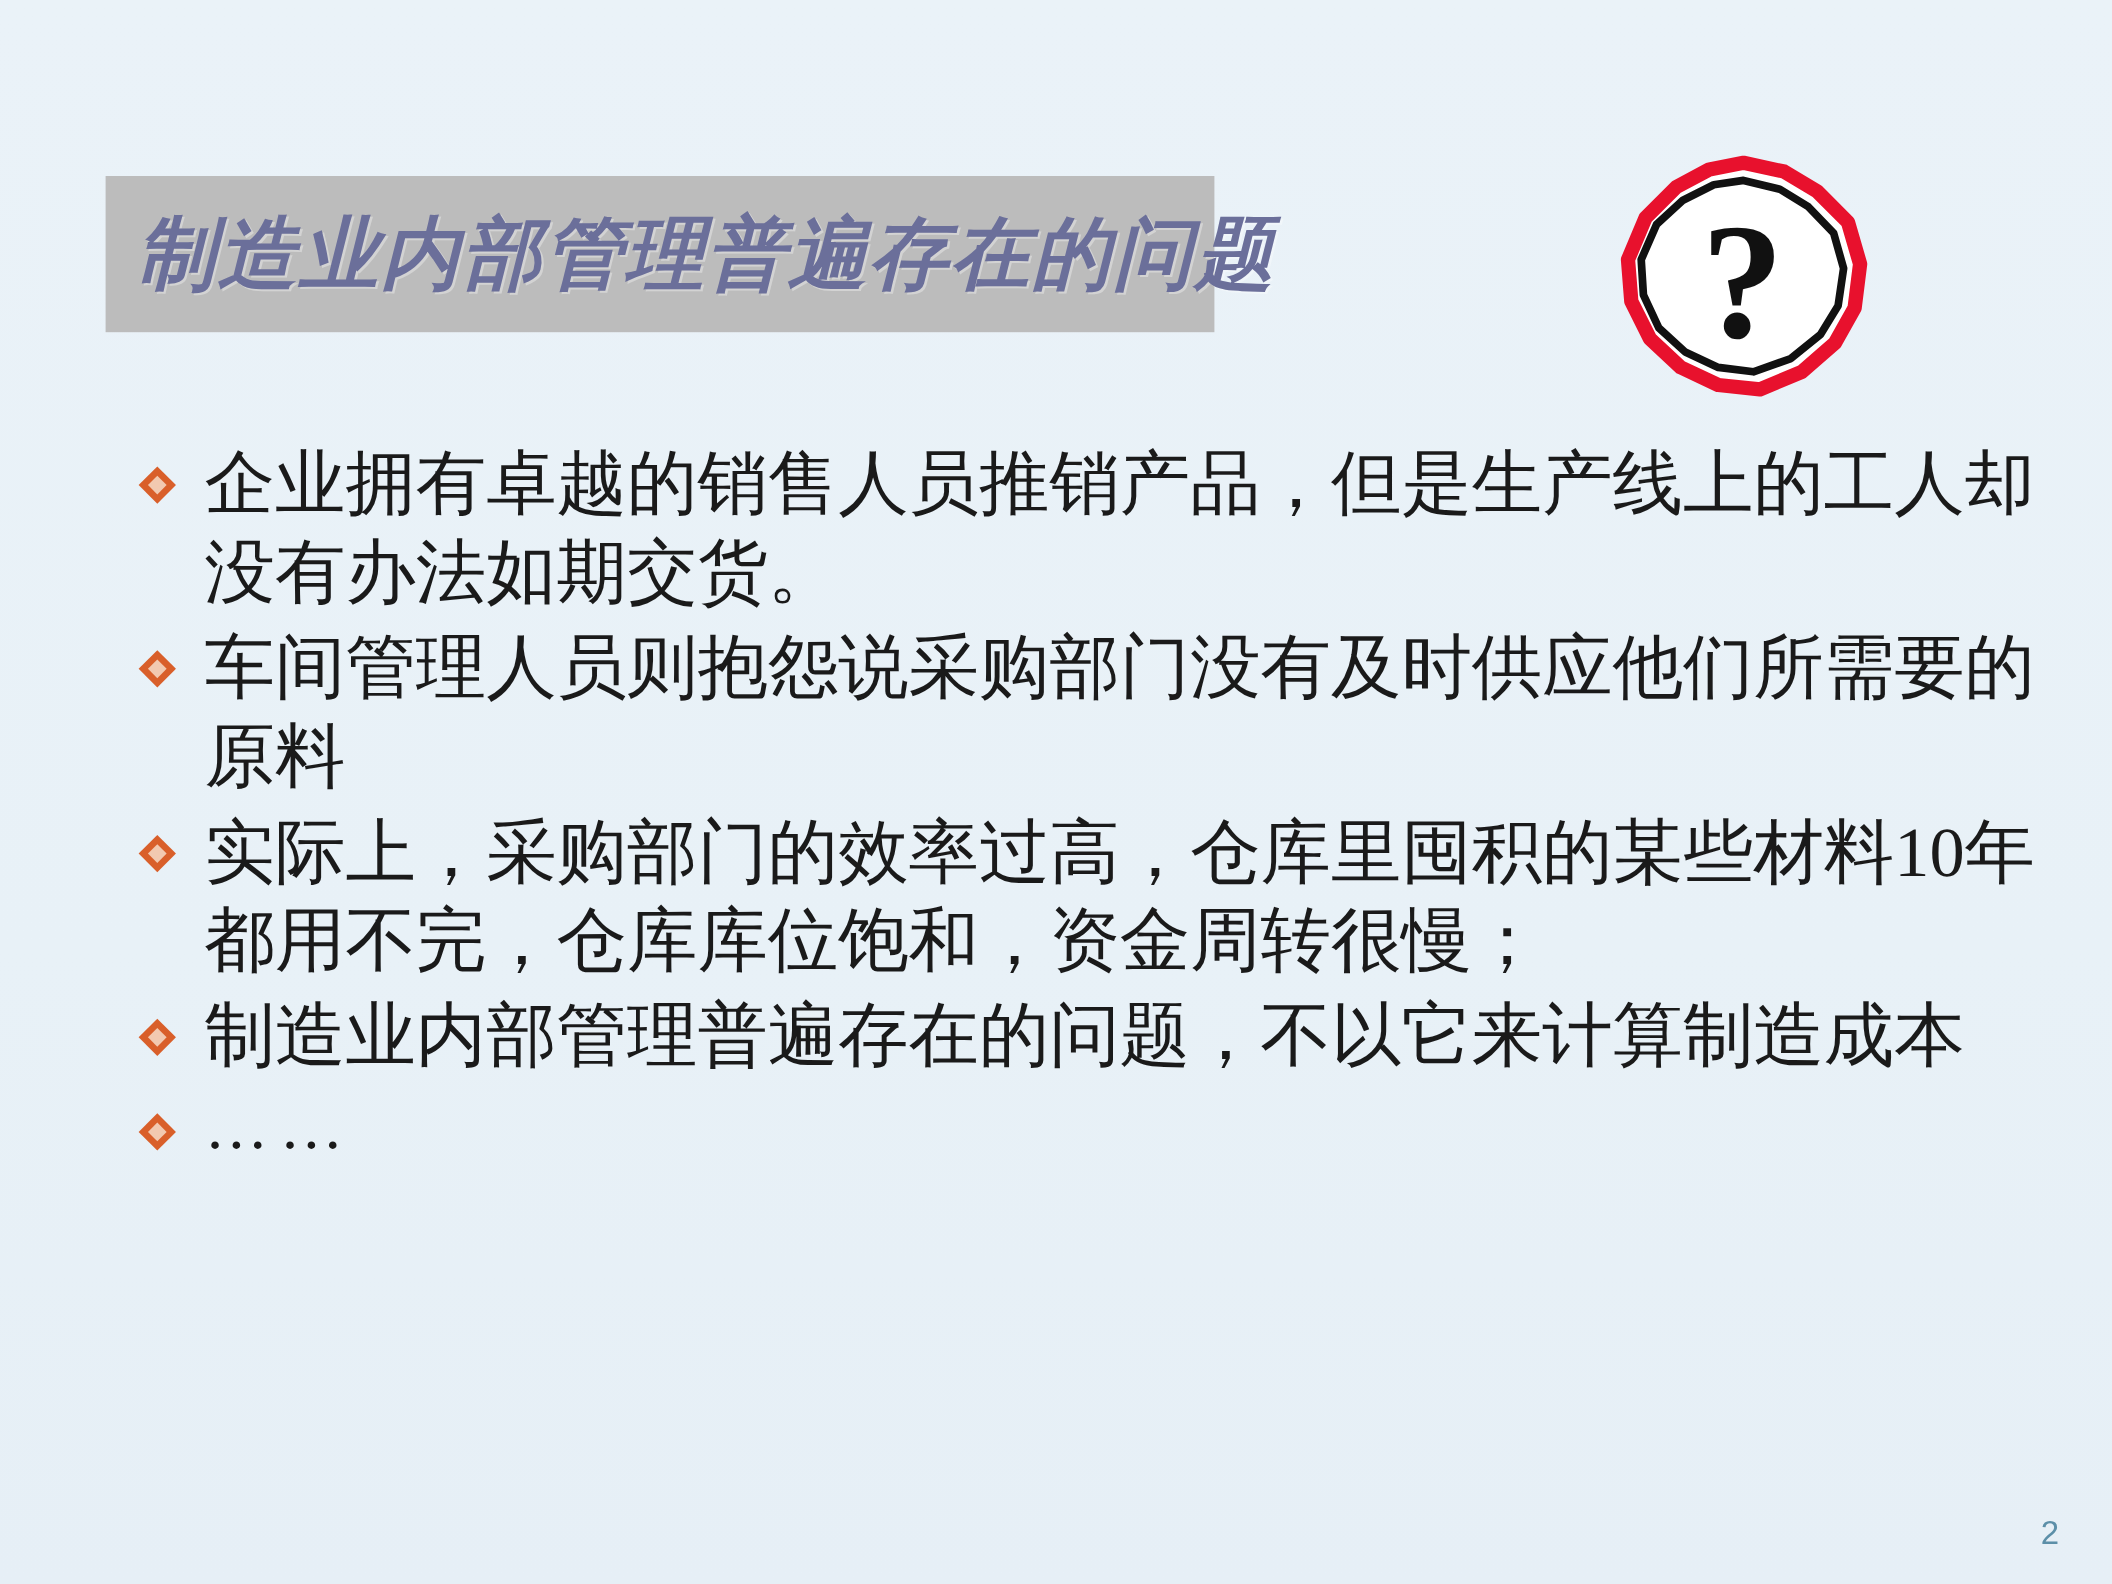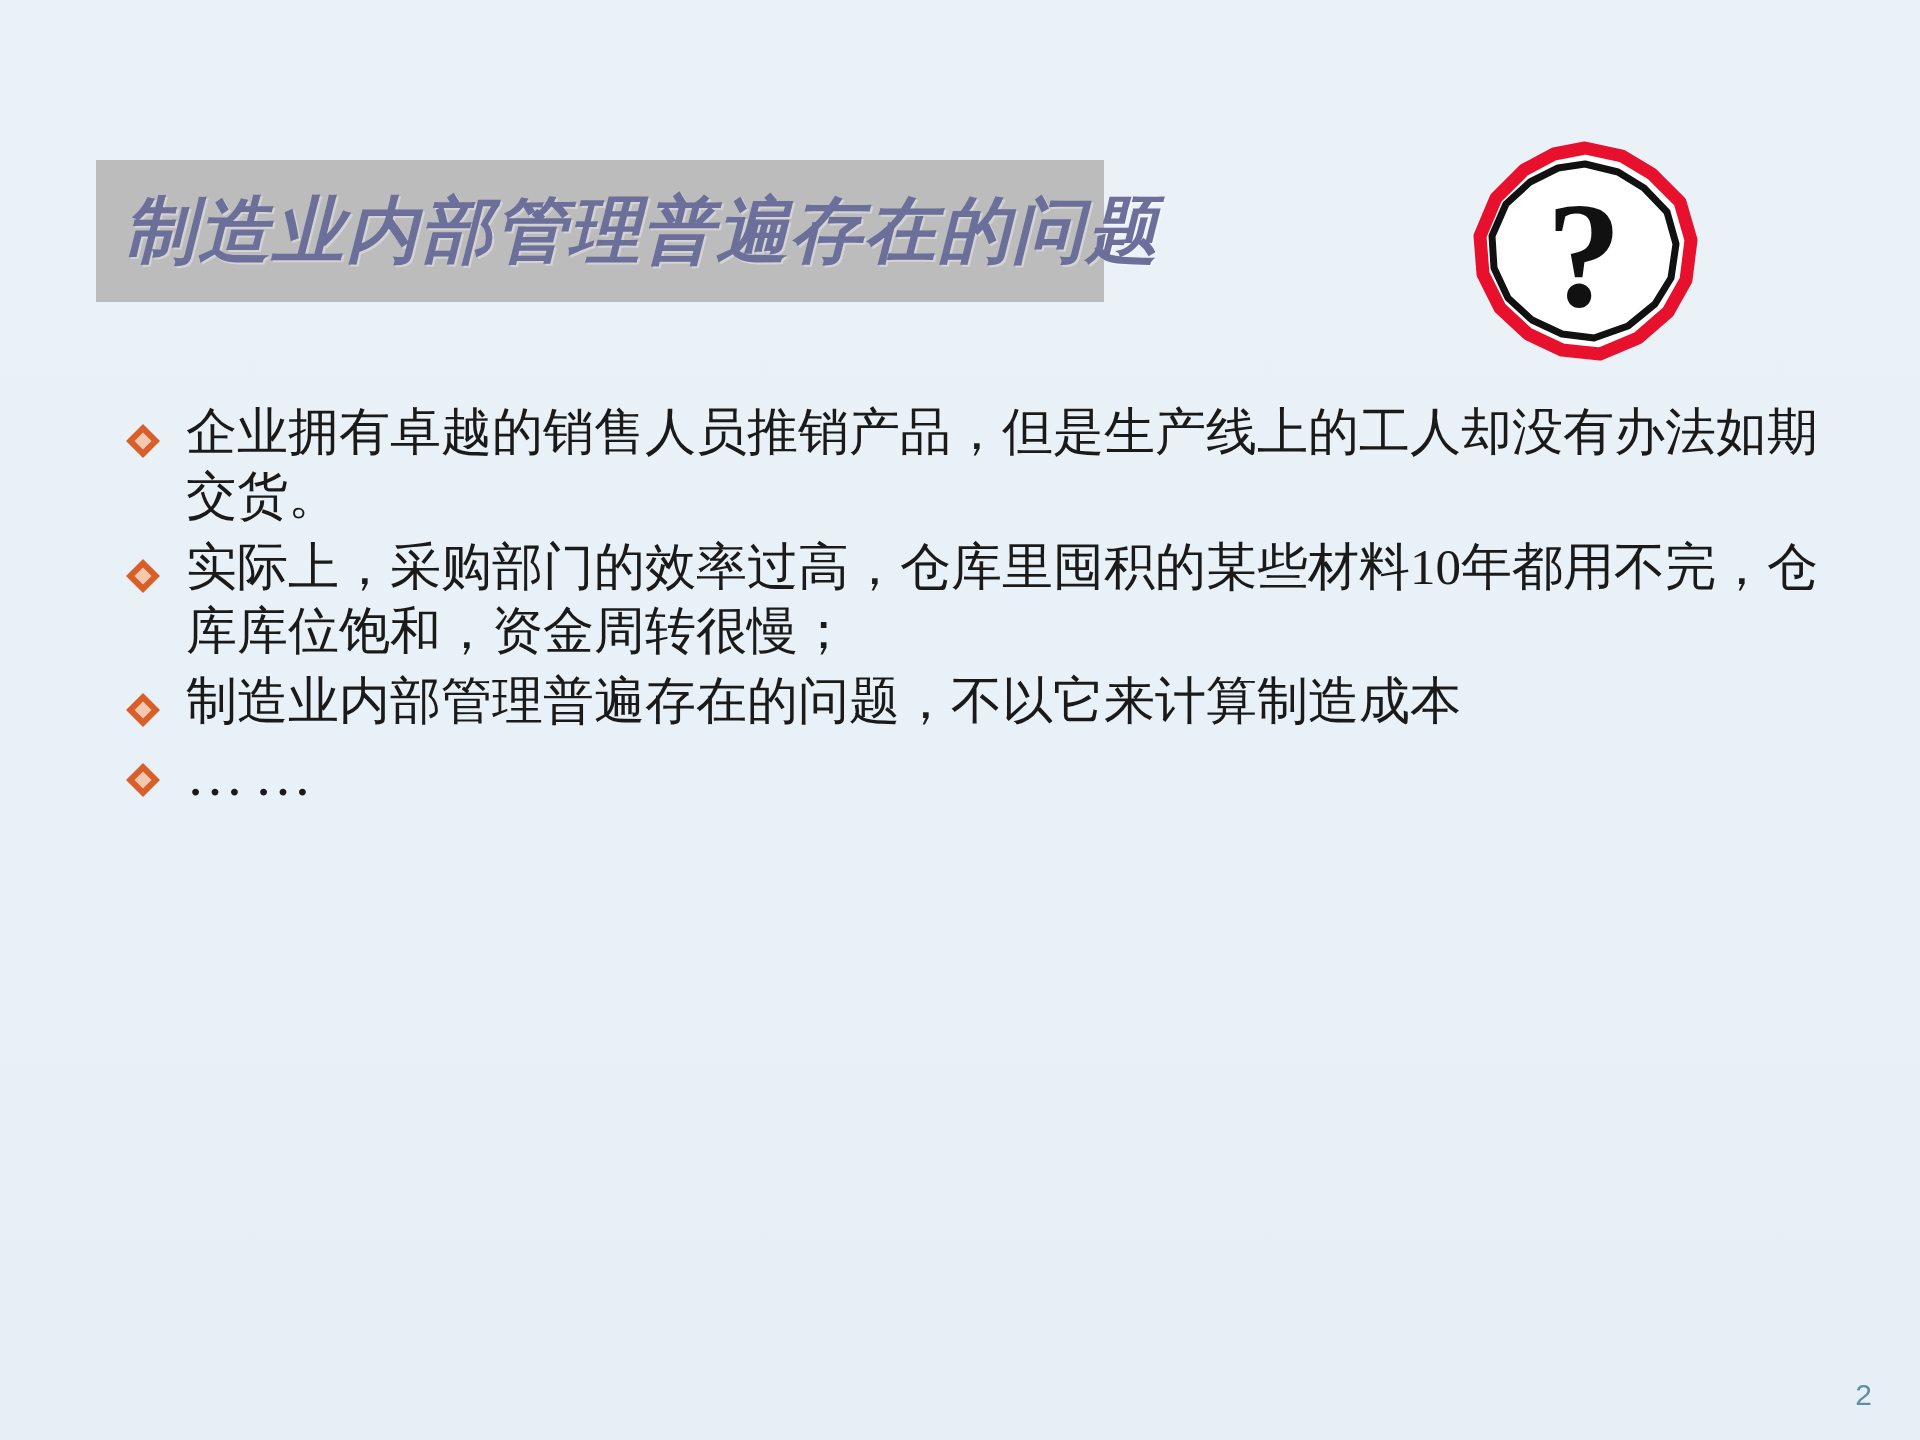--- a/index.html
+++ b/index.html
@@ -94,21 +94,21 @@
     background: #d95f2a;
   }
   .d-small {
     left: 9px; top: 9px;
     width: 12px; height: 12px;
     background: #f2c9b0;
   }
   .bullet-text {
     flex: 1 1 auto;
     font-family: "Liberation Serif", serif;
-    font-size: 51px;
+    font-size: 64px;
     line-height: 1.26;
     color: #1a1a1a;
     letter-spacing: 0px;
   }
   .bullet-text.dots {
     letter-spacing: 10px;
     font-size: 58px;
   }
 
   
@@ -143,20 +143,29 @@
     <div class="bullet-row">
       <div class="bullet-mark">
         <div class="diamond-outer">
             <i class="d-big"></i>
             <i class="d-small"></i>
           </div>
       </div>
       <div class="bullet-text">企业拥有卓越的销售人员推销产品，但是生产线上的工人却没有办法如期交货。</div>
     </div>
 
+    <div class="bullet-row">
+      <div class="bullet-mark">
+        <div class="diamond-outer">
+            <i class="d-big"></i>
+            <i class="d-small"></i>
+          </div>
+      </div>
+      <div class="bullet-text">车间管理人员则抱怨说采购部门没有及时供应他们所需要的原料</div>
+    </div>
 
     <div class="bullet-row">
       <div class="bullet-mark">
         <div class="diamond-outer">
             <i class="d-big"></i>
             <i class="d-small"></i>
           </div>
       </div>
       <div class="bullet-text">实际上，采购部门的效率过高，仓库里囤积的某些材料10年都用不完，仓库库位饱和，资金周转很慢；</div>
     </div>

